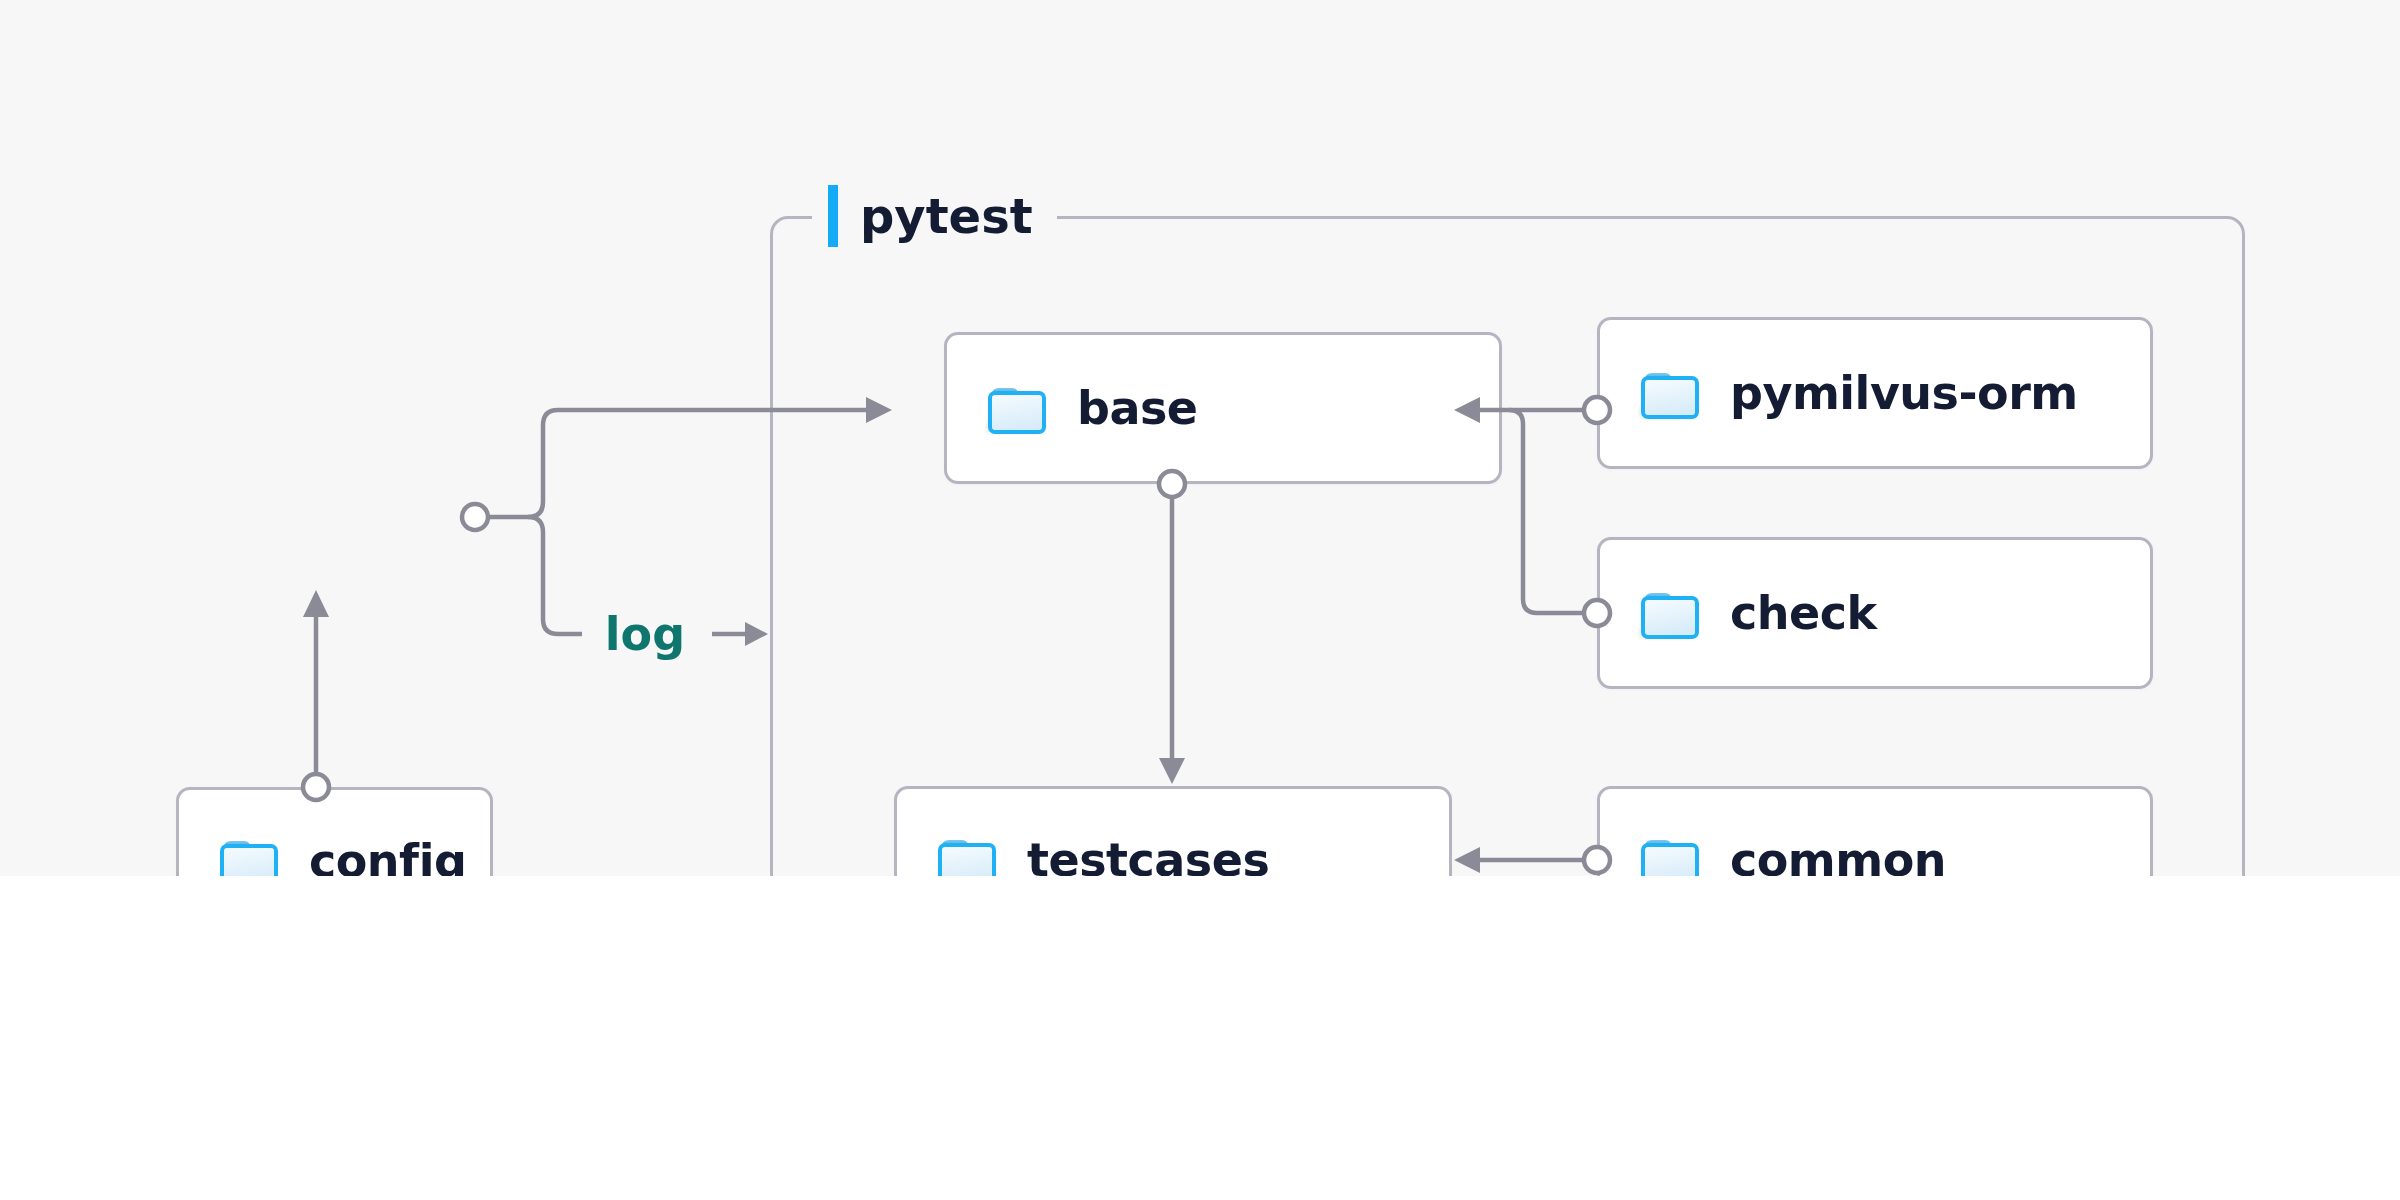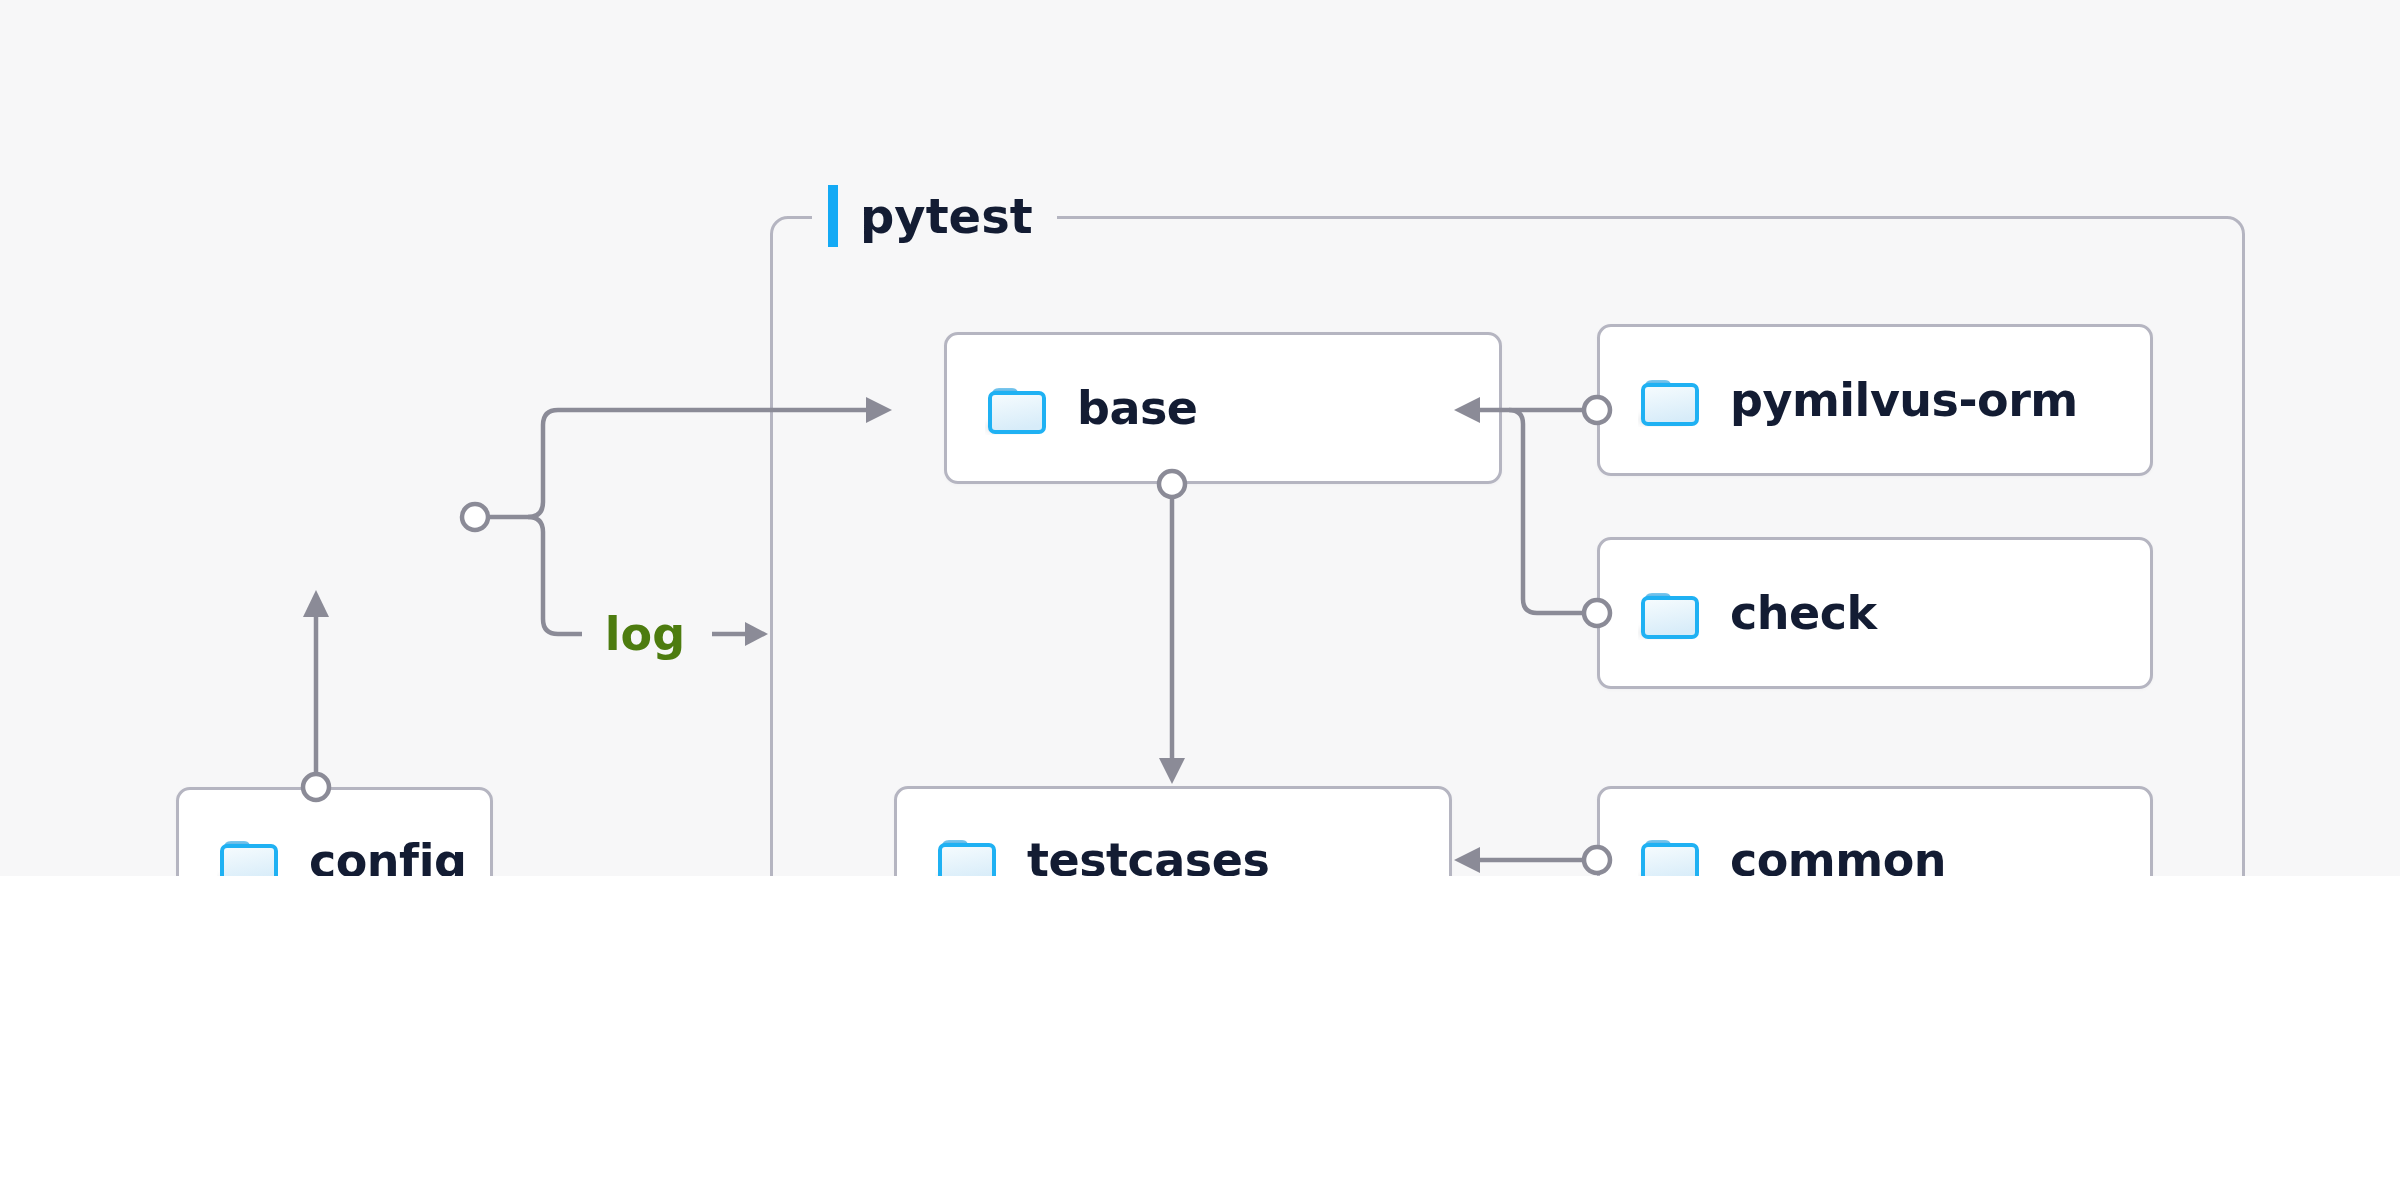--- a/index.html
+++ b/index.html
@@ -16,33 +16,33 @@
   .group-label .text{font-size:48px;font-weight:700;color:#131c33;letter-spacing:0px;line-height:1;}
 
   
   .node{position:absolute;background:#ffffff;border:3px solid #b5b5c1;border-radius:14px;
         box-sizing:border-box;display:flex;align-items:center;gap:28px;padding-left:38px;
         z-index:2;box-shadow:0 1px 3px rgba(120,120,140,0.05);}
   .node .label{font-size:46px;font-weight:700;color:#131c33;letter-spacing:-0.5px;line-height:1;}
   .n-utils    {left:158px; top:443px; width:317px; height:148px;}
   .n-config   {left:176px; top:787px; width:317px; height:148px;}
   .n-base     {left:944px; top:332px; width:558px; height:152px;}
-  .n-pymilvus {left:1597px;top:324px; width:556px; height:152px;}
+  .n-pymilvus {left:1597px;top:317px; width:556px; height:152px;}
   .n-check    {left:1597px;top:537px; width:556px; height:152px;}
   .n-testcases{left:894px; top:786px; width:558px; height:148px;}
   .n-common   {left:1597px;top:786px; width:556px; height:148px;}
 
   .folder{flex:0 0 auto;}
 
   
   .connectors{position:absolute;left:0;top:0;z-index:5;pointer-events:none;}
 
   
   .edge-label{position:absolute;left:580px;top:608px;width:130px;height:52px;z-index:4;
-        text-align:center;font-size:46px;font-weight:700;color:#4d7c0f;line-height:52px;}
+        text-align:center;font-size:46px;font-weight:700;color:#0f766e;line-height:52px;}
 </style>
 </head>
 <body>
 
 <div class="canvas">
 
   <svg width="0" height="0" style="position:absolute" aria-hidden="true">
     <defs>
       <linearGradient id="foldBody" x1="0" y1="0" x2="0.25" y2="1">
         <stop offset="0" stop-color="#f7fcfe"></stop>

